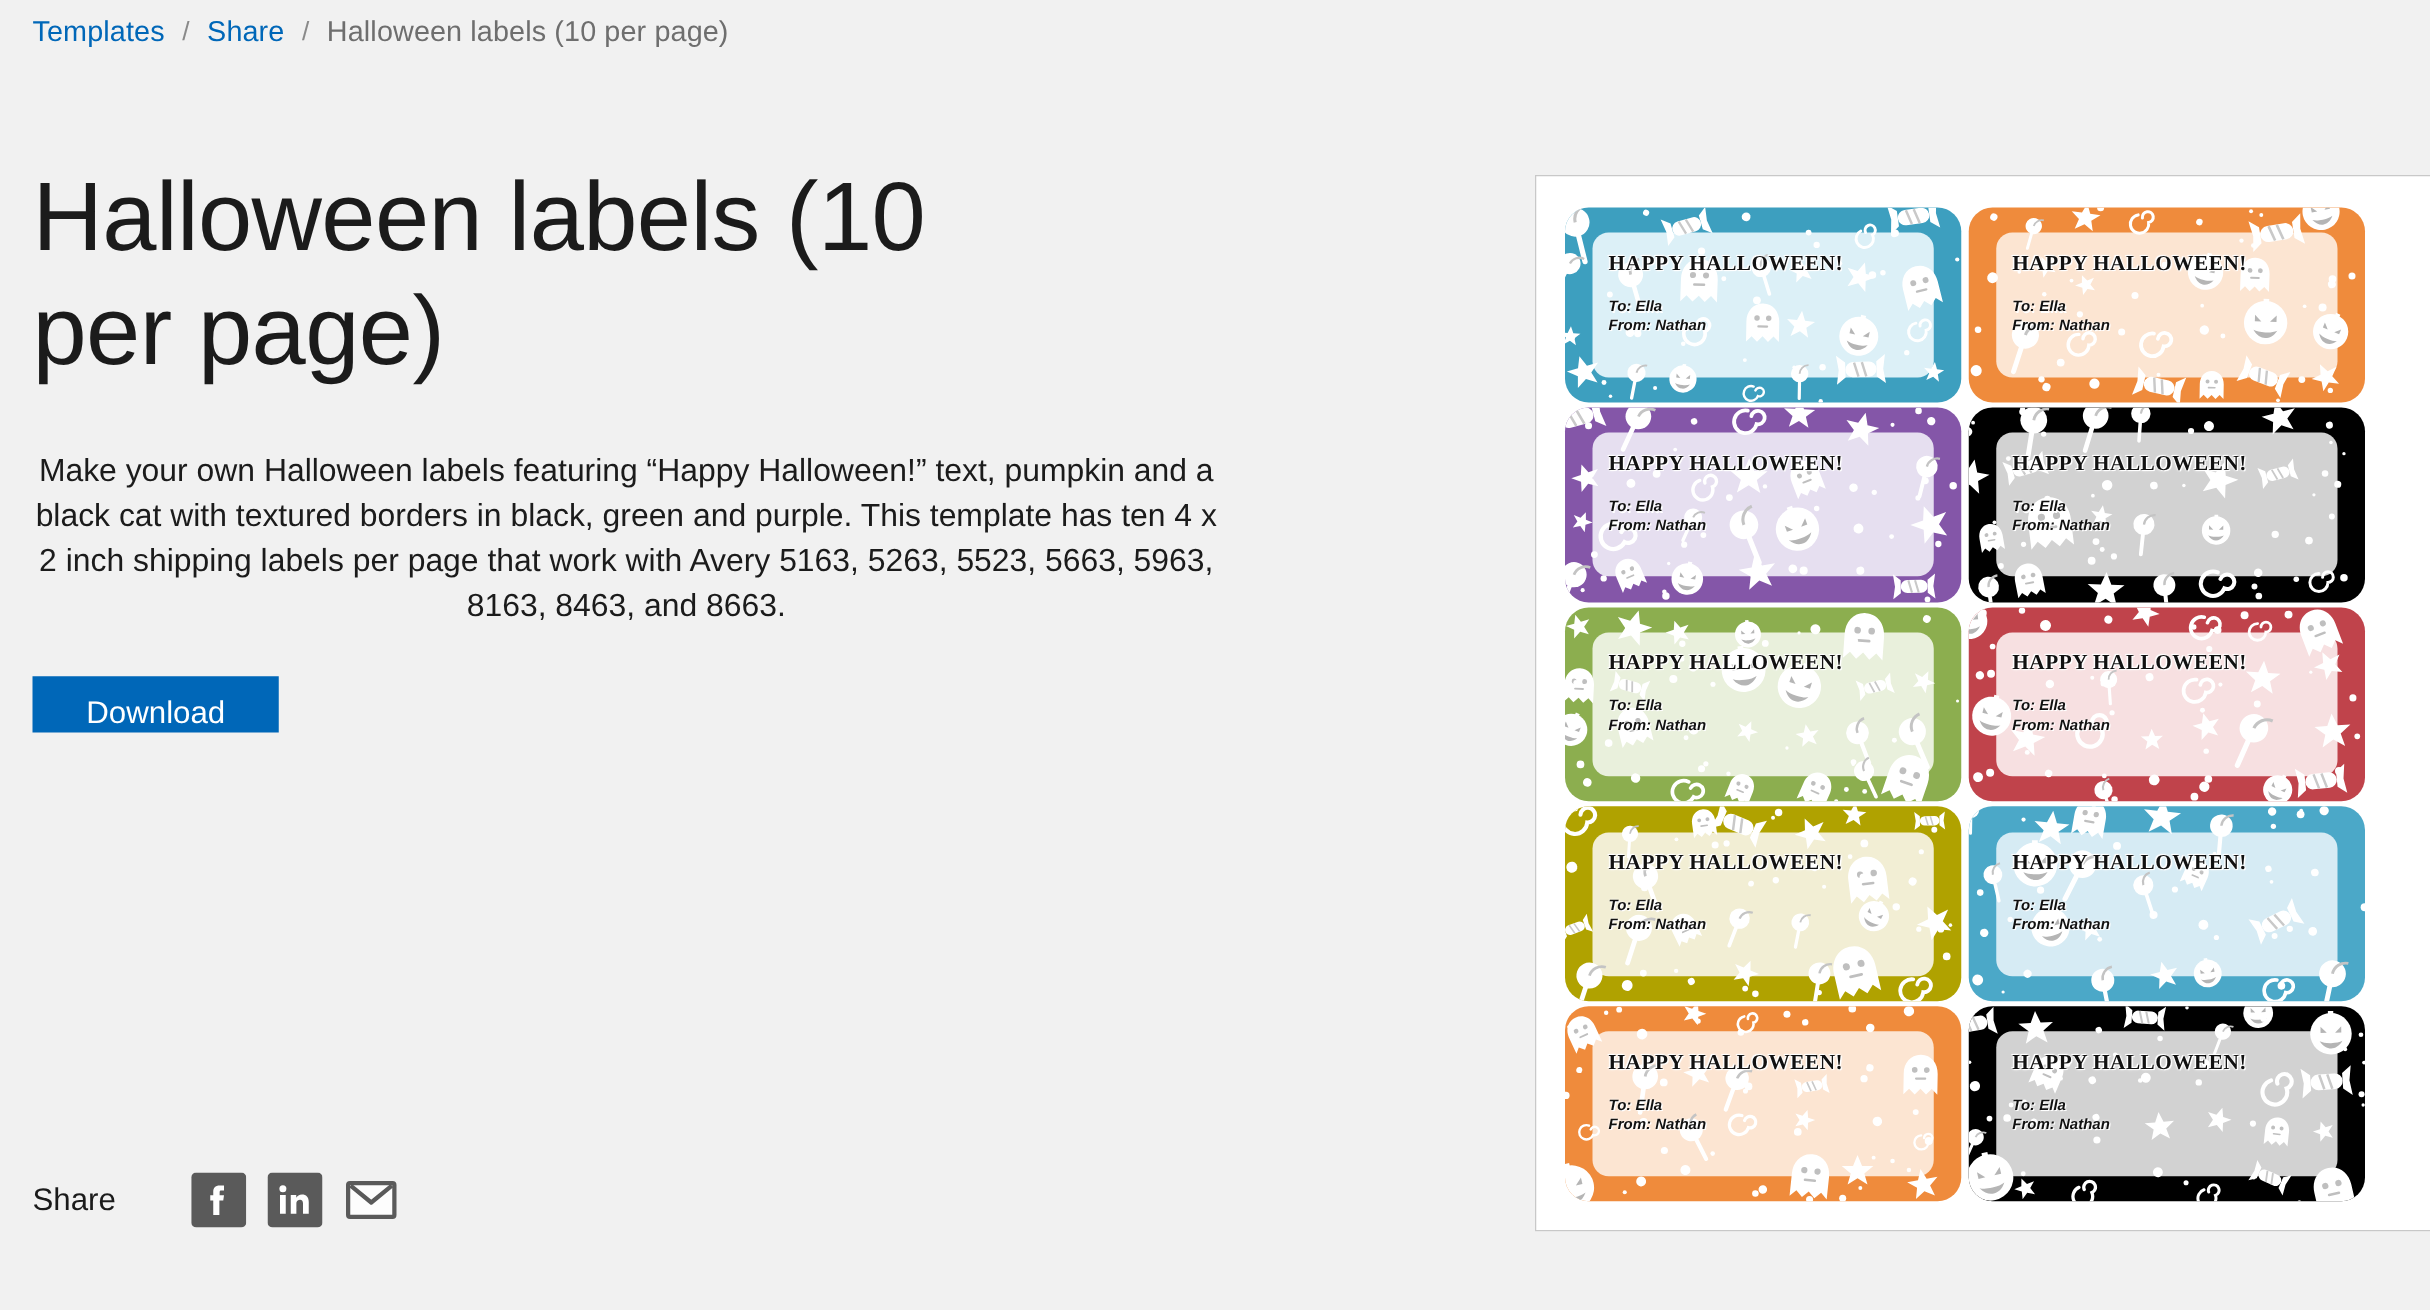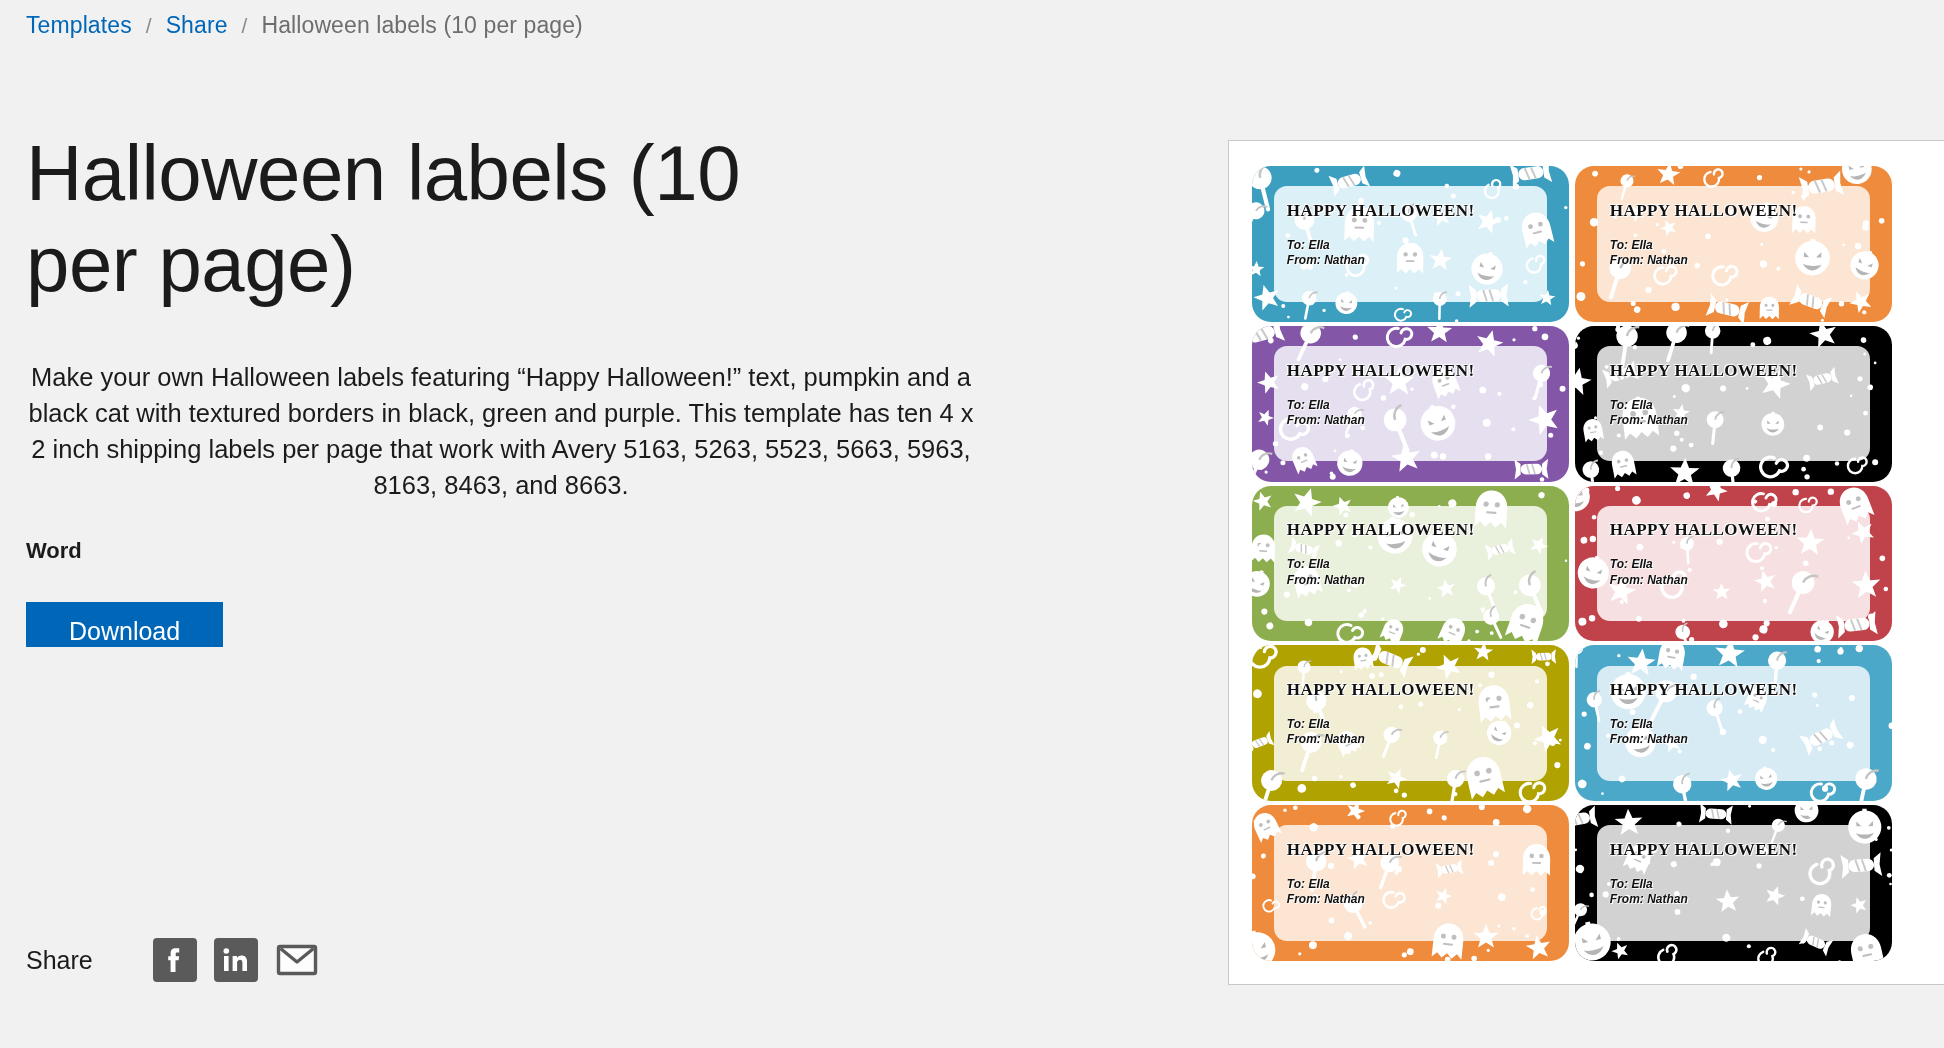--- a/index.html
+++ b/index.html
@@ -154,21 +154,20 @@
   <a class="bc-link">Templates</a>
   <span class="bc-sep">/</span>
   <a class="bc-link">Share</a>
   <span class="bc-sep">/</span>
   <span class="bc-current">Halloween labels (10 per page)</span>
 </nav>
 
 <div class="left-col">
   <h1 class="page-title">Halloween labels (10 per page)</h1>
   <p class="description">Make your own Halloween labels featuring “Happy Halloween!” text, pumpkin and a black cat with textured borders in black, green and purple. This template has ten 4 x 2 inch shipping labels per page that work with Avery 5163, 5263, 5523, 5663, 5963, 8163, 8463, and 8663.</p>
-  <p class="format-label">Word</p>
   <button class="download-btn">Download</button>
 </div>
 
 <div class="share-row">
   <span class="share-label">Share</span>
 
   <span>
     <svg class="share-icon" viewBox="0 0 44 44" aria-hidden="true">
       <rect x="0" y="0" width="44" height="44" rx="4" fill="#5a5a5a"></rect>
       <path d="M25.6 22.3h-3.1V34h-4.9V22.3h-2.4v-4.1h2.4v-2.7c0-3.3 1.4-5.2 5.3-5.2h3.3v4.1h-2.1c-1.2 0-1.4.5-1.4 1.5v2.3h3.5l-.6 4.1z" fill="#ffffff"></path>

